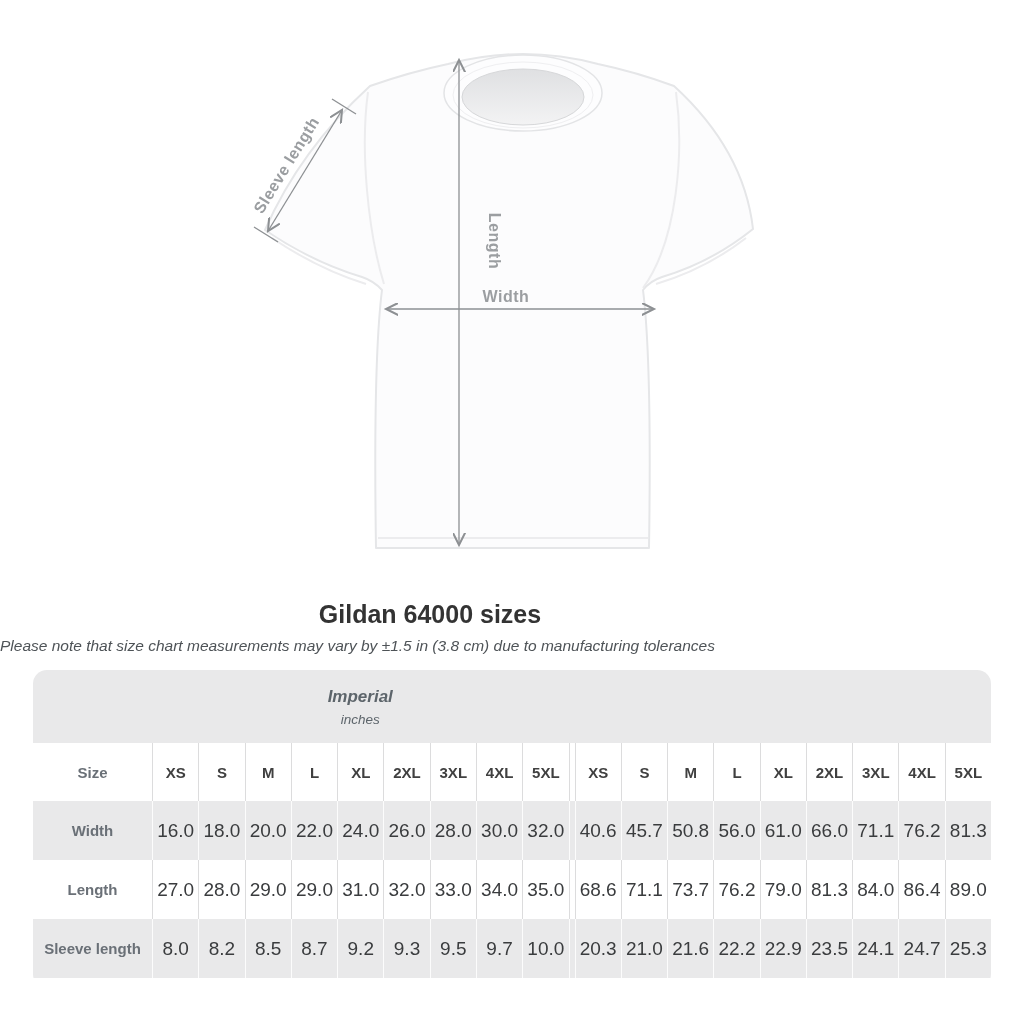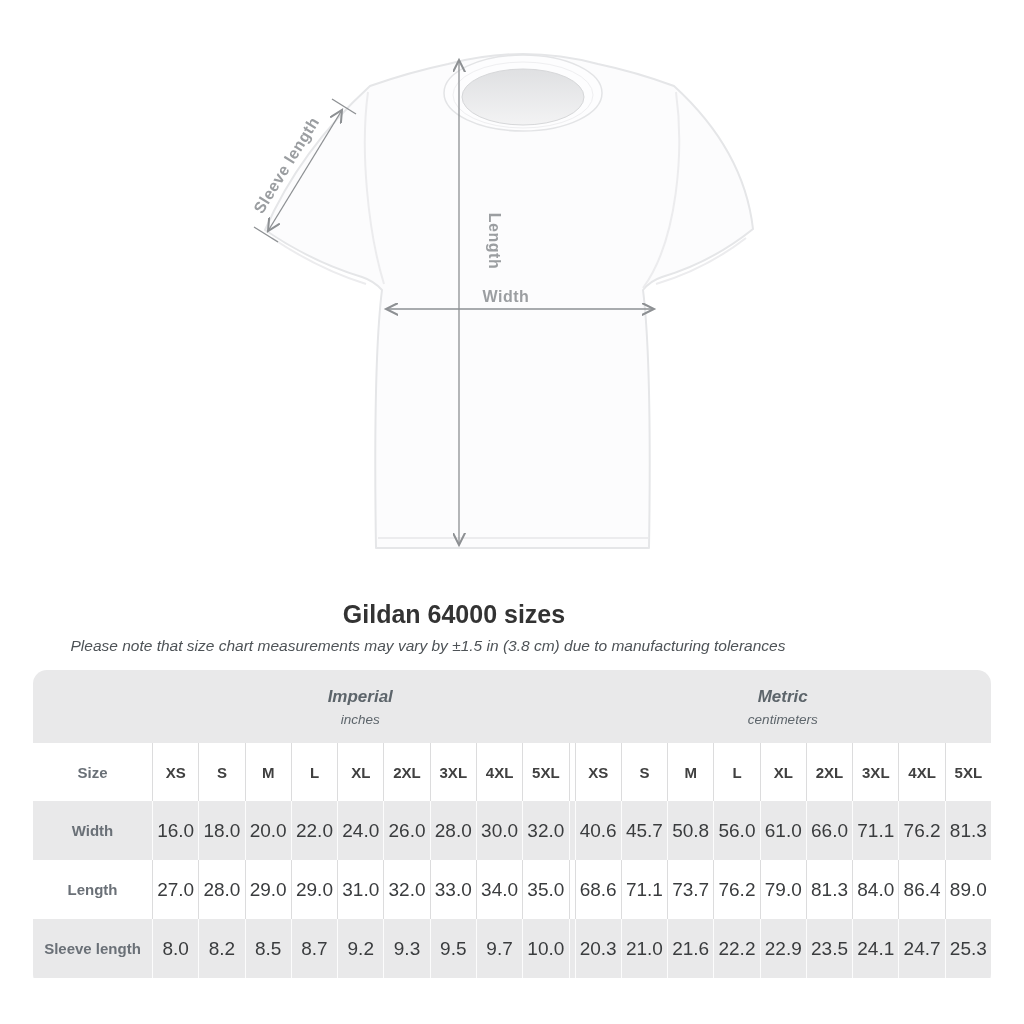--- a/index.html
+++ b/index.html
@@ -4,22 +4,22 @@
 <style>
   html,body{margin:0;padding:0;background:#ffffff;}
   body{width:1024px;height:1024px;position:relative;font-family:"Liberation Sans",sans-serif;overflow:hidden;}
 
   
   .shirt-svg{position:absolute;left:0;top:0;width:1024px;height:580px;}
   .shirt-svg text{font-family:"Liberation Sans",sans-serif;font-weight:700;fill:#9b9ea1;font-size:16px;letter-spacing:.5px;}
 
   
   .chart-title{position:absolute;top:600px;left:0;width:860px;text-align:center;
-    font-size:25px;font-weight:700;color:#333333;padding-left:24px;}
-  .chart-subtitle{position:absolute;top:637px;left:0;width:856px;text-align:center;
+    font-size:25px;font-weight:700;color:#333333;}
+  .chart-subtitle{position:absolute;top:637px;left:0;width:856px;text-align:left;
     font-size:15.5px;font-style:italic;color:#4e5357;}
 
   
   .size-table{position:absolute;left:33px;top:670px;width:958px;height:318px;
     border-radius:14px;overflow:hidden;}
   .trow{display:grid;grid-template-columns:119px repeat(9,1fr) 6px repeat(9,1fr);align-items:stretch;}
   .unit-header{height:73px;background:#e9e9ea;}
   .unit-block{display:flex;flex-direction:column;align-items:center;justify-content:center;}
   .unit-block.imperial{grid-column:2/11;}
   .unit-block.metric{grid-column:12/21;}
@@ -98,24 +98,20 @@
 </svg>
 
 <div class="chart-title">Gildan 64000 sizes</div>
 <div class="chart-subtitle">Please note that size chart measurements may vary by ±1.5 in (3.8 cm) due to manufacturing tolerances</div>
 
 <div class="size-table">
   <div class="trow unit-header">
     <div class="unit-block imperial">
       <div class="unit-label">Imperial</div>
       <div class="unit-sublabel">inches</div>
-    </div>
-    <div class="unit-block metric">
-      <div class="unit-label">Metric</div>
-      <div class="unit-sublabel">centimeters</div>
     </div>
   </div>
   <div id="table-body">
       <div class="trow sizes-row row-white">
         <div class="cell label-cell">Size</div>
         <div class="cell head-cell">XS</div>
         <div class="cell head-cell">S</div>
         <div class="cell head-cell">M</div>
         <div class="cell head-cell">L</div>
         <div class="cell head-cell">XL</div>

